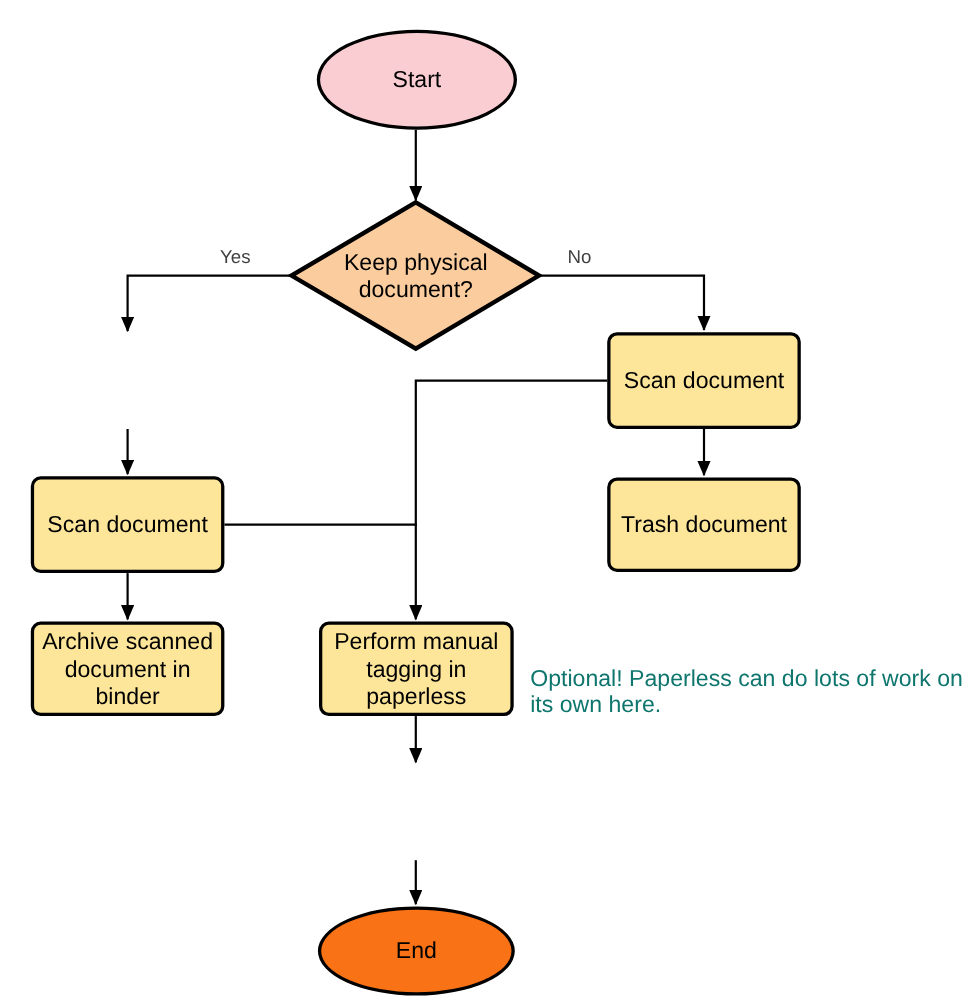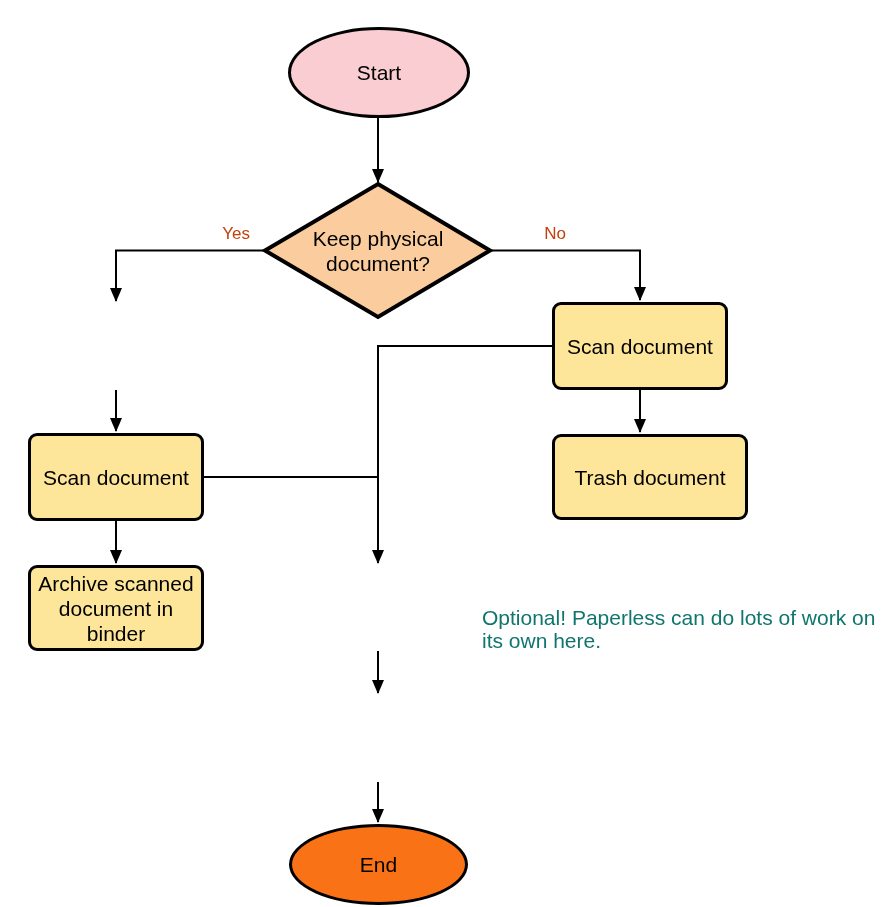--- a/index.html
+++ b/index.html
@@ -55,22 +55,22 @@
     text-align: center;
     white-space: pre-line;
     font-size: 21px;
     line-height: 25px;
     color: #000000;
   }
   .edge-label {
     position: absolute;
     font-size: 17px;
     line-height: 20px;
-    color: #c2410c;
-    text-align: right;
+    color: #404040;
+    text-align: left;
   }
   .annotation {
     position: absolute;
     font-size: 21px;
     line-height: 23px;
     color: #0f766e;
     white-space: pre-line;
   }
   .bottom-edge {
     position: absolute;
@@ -128,24 +128,29 @@
   <div class="node process" style="left: 28px; top: 553px; width: 176px; height: 86px; background: rgb(253, 229, 154);">
     <span>Archive scanned
 document in
 binder</span>
   </div>
 
   <div class="node process" style="left: 552px; top: 290px; width: 176px; height: 88px; background: rgb(253, 229, 154);">
     <span>Scan document</span>
   </div>
 
-  <div class="node process" style="left: 552px; top: 422px; width: 196px; height: 86px; background: rgb(253, 229, 154);">
+  <div class="node process" style="left: 552px; top: 422px; width: 176px; height: 86px; background: rgb(253, 229, 154);">
     <span>Trash document</span>
   </div>
 
+  <div class="node process" style="left: 290px; top: 553px; width: 177px; height: 86px; background: rgb(253, 229, 154);">
+    <span>Perform manual
+tagging in
+paperless</span>
+  </div>
 
   <div class="annotation" style="left:482px; top:594px; width:404px;">Optional! Paperless can do lots of work on
 its own here.</div>
 
 
   <div class="node terminator" style="left: 289px; top: 812px; width: 179px; height: 81px; background: #f97316;">
     <span>End</span>
   </div>
 
   <div class="bottom-edge"></div>

